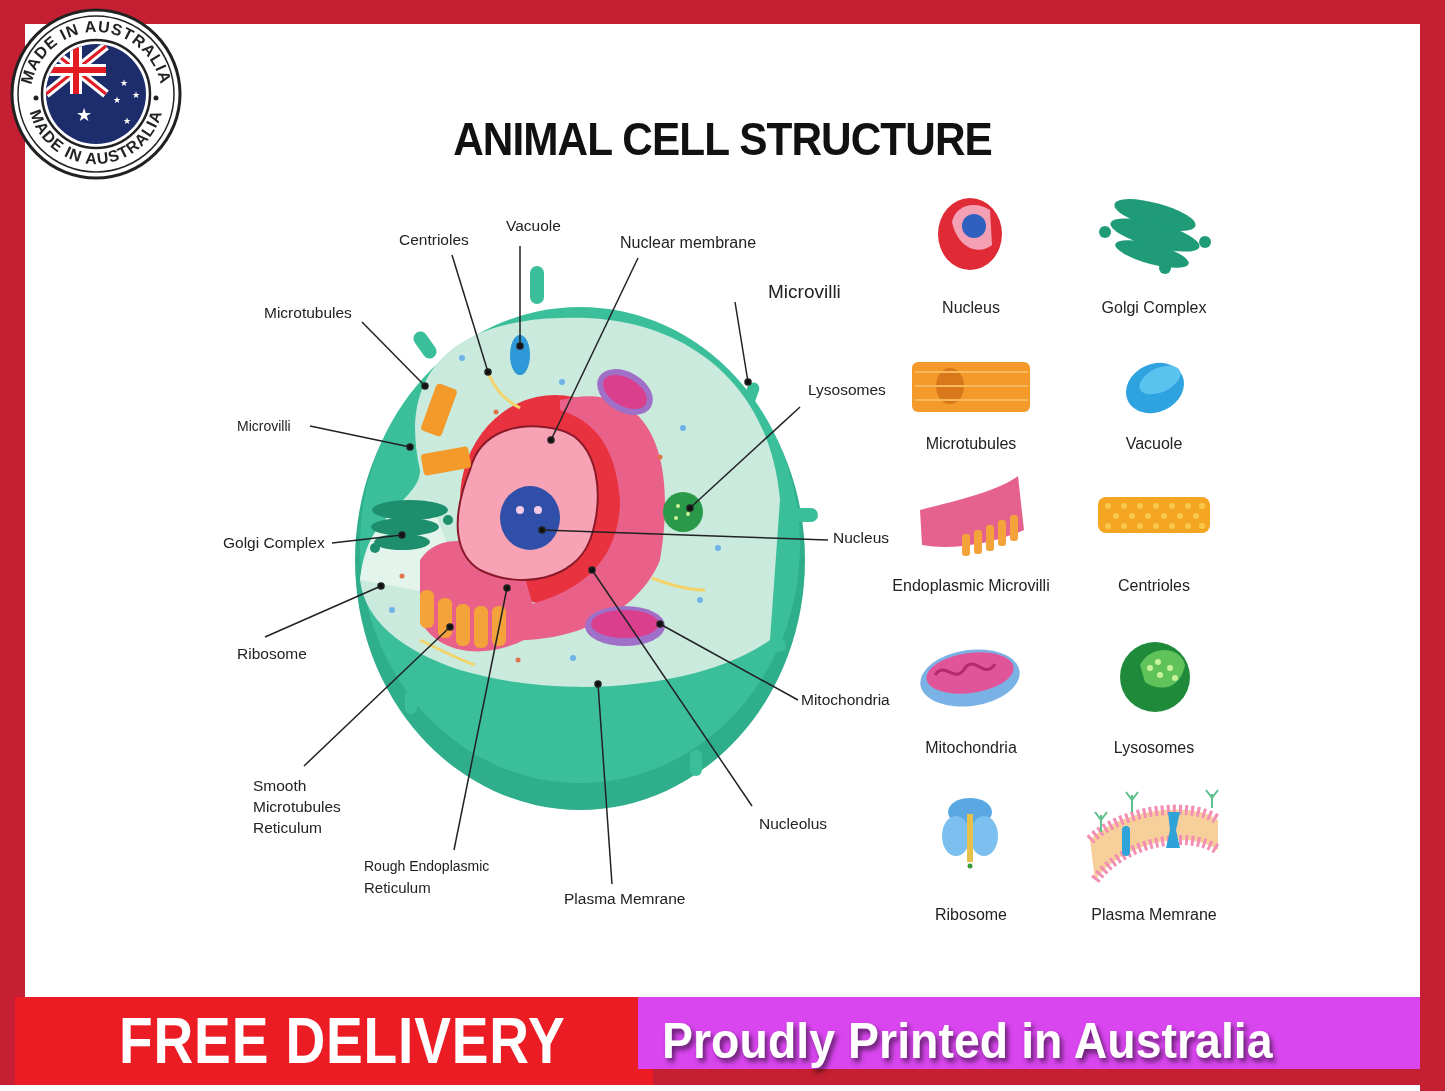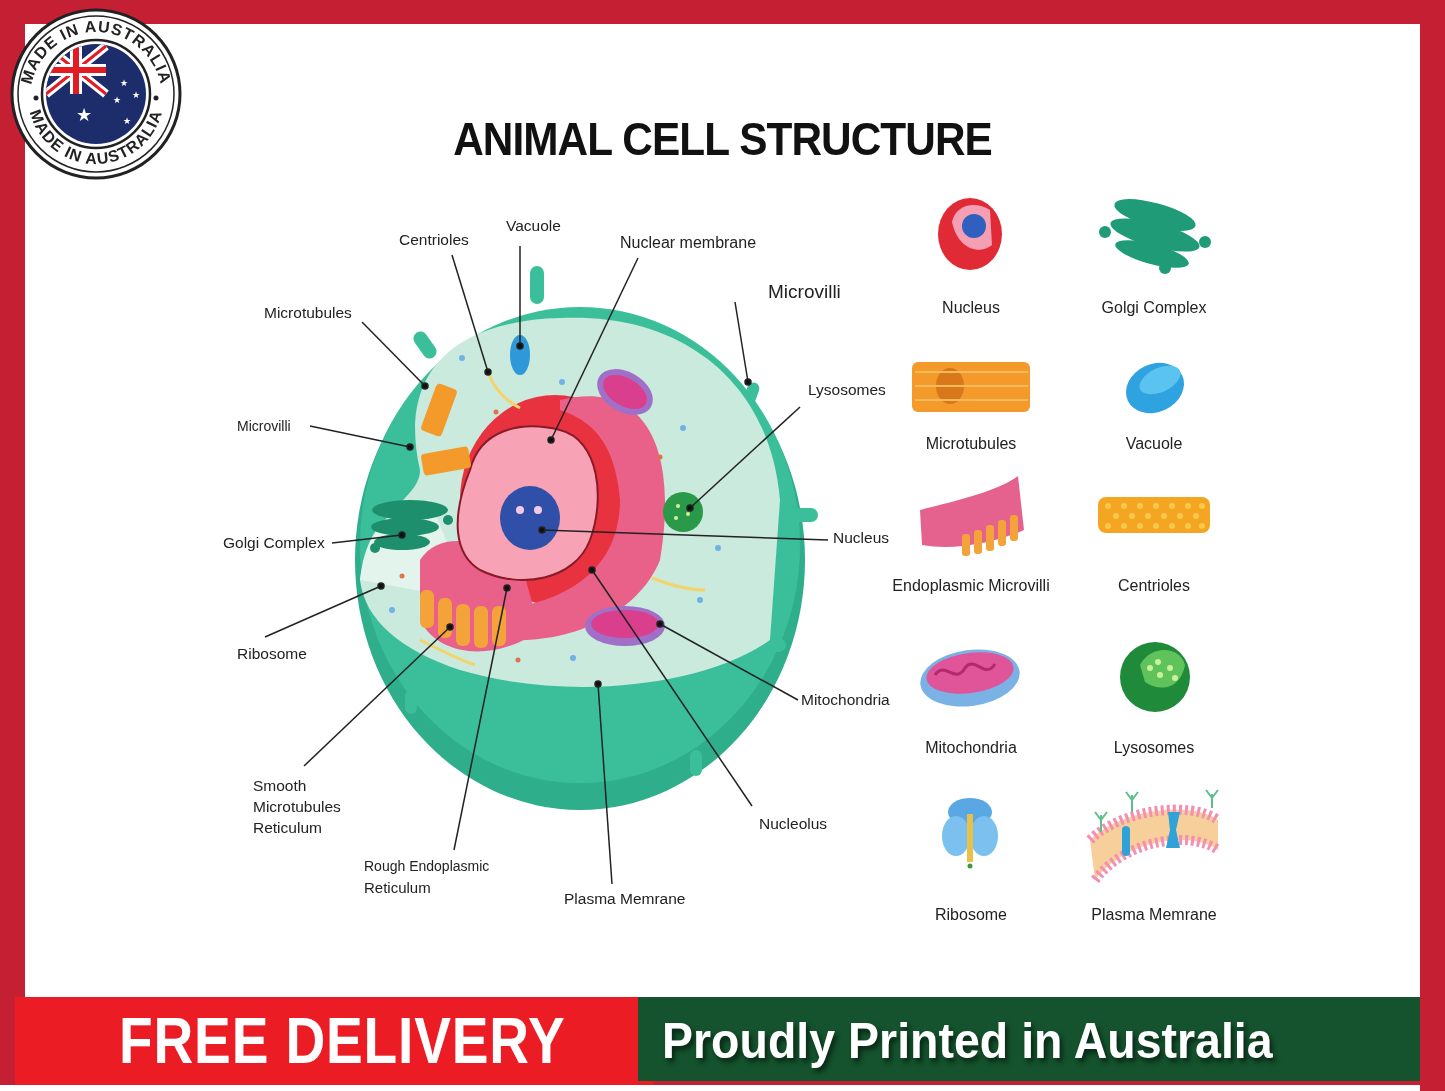--- a/index.html
+++ b/index.html
@@ -5,21 +5,21 @@
   * { box-sizing: border-box; margin: 0; padding: 0; }
   html, body { width: 1445px; height: 1091px; overflow: hidden; background: #c41f32; }
   body { position: relative; font-family: "Liberation Sans", "DejaVu Sans", sans-serif; }
   .frame { position: absolute; left: 0; top: 0; width: 1445px; height: 1091px; background: #c41f32; }
   .panel { position: absolute; left: 25px; top: 24px; width: 1395px; height: 973px; background: #ffffff; }
   .title { position: absolute; left: 0; width: 1445px; top: 112px; text-align: center; font-weight: bold; font-size: 46px; letter-spacing: -1px; color: #111; transform: scaleX(0.92); }
   .lbl { position: absolute; font-size: 15.5px; color: #222; white-space: nowrap; }
   .lbl.c { text-align: left; }
   .glbl { position: absolute; font-size: 16px; color: #222; text-align: center; width: 200px; }
   .banner-left { position: absolute; left: 15px; top: 997px; width: 638px; height: 88px; background: #ec1c24; }
-  .banner-right { position: absolute; left: 638px; top: 997px; width: 782px; height: 84px; background: #14532d; }
+  .banner-right { position: absolute; left: 638px; top: 997px; width: 782px; height: 72px; background: #d946ef; }
   .banner-text { position: absolute; top: 0; height: 88px; line-height: 88px; color: #fff; font-weight: bold; white-space: nowrap; }
   .bl-text { left: 104px; font-size: 64px; transform: scaleX(0.86); transform-origin: left center; letter-spacing: 1px; }
   .br-text { left: 24px; font-size: 50px; transform: scaleX(0.93); transform-origin: left center; text-shadow: 3px 4px 5px rgba(0,0,0,0.55); }
   .right-strip { position: absolute; left: 1420px; top: 997px; width: 25px; height: 94px; background: #c41f32; }
   .bottom-strip { position: absolute; left: 0; top: 1085px; width: 1420px; height: 6px; background: #fff; }
   svg { position: absolute; }
 </style>
 </head>
 <body>
 

